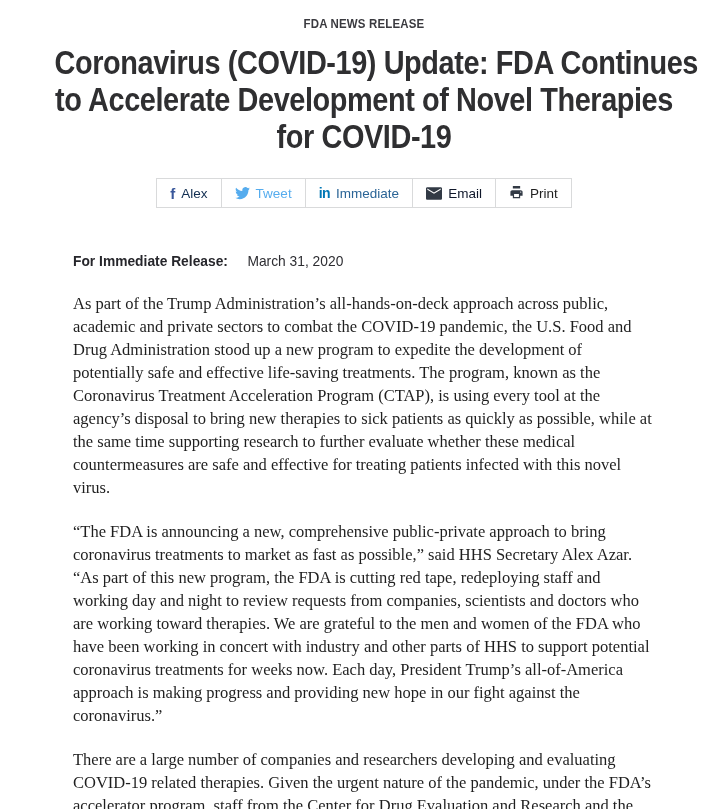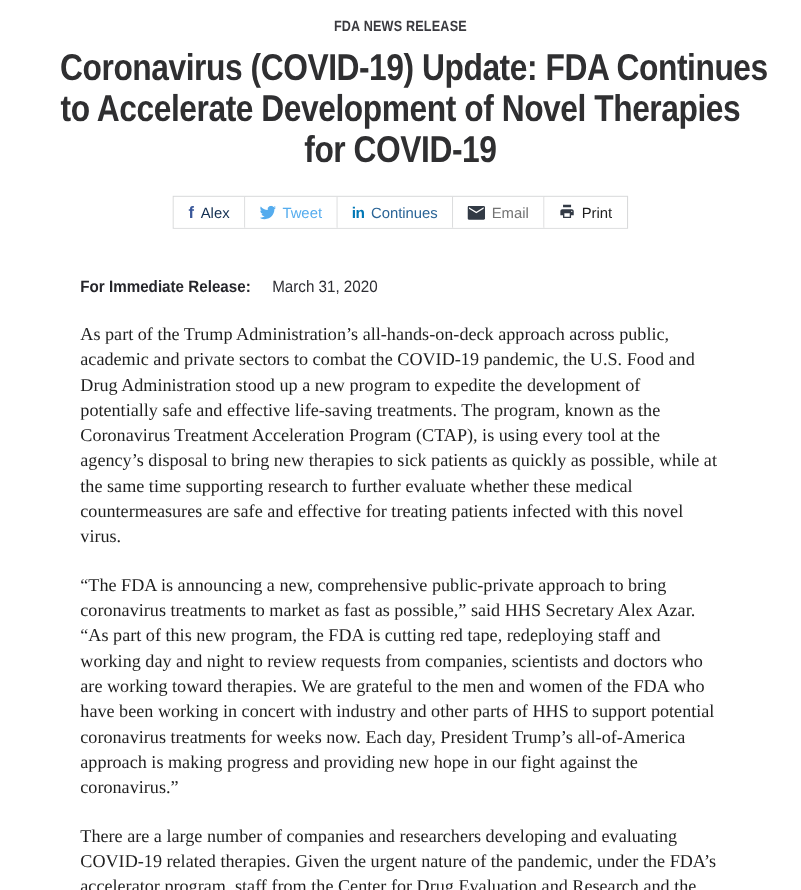--- a/index.html
+++ b/index.html
@@ -69,21 +69,21 @@
     font-weight: 700;
     font-size: 15px;
     line-height: 1;
     font-family: "Liberation Sans", sans-serif;
   }
   .fb-f   { color: #39579a; }
   .li-in  { color: #0077b5; font-size: 14px; letter-spacing: -0.5px; text-align: center; }
   .lbl-share    { color: #112e51; }
   .lbl-tweet    { color: #55acee; }
   .lbl-linkedin { color: #2a6496; }
-  .lbl-email    { color: #737373; }
+  .lbl-email    { color: #0f172a; }
   .lbl-print    { color: #1f1f1f; }
 
   
   .release-row {
     margin: 44px 0 0 73px;
     font-size: 15px;
     color: #26262b;
     transform: scaleX(0.92);
     transform-origin: 0 0;
     white-space: nowrap;
@@ -124,21 +124,21 @@
       <span>
         <svg width="15" height="13" viewBox="0 0 24 21" fill="#55acee">
           <path d="M23.95 2.57a10 10 0 01-2.82.77A4.96 4.96 0 0023.29.62a9.99 9.99 0 01-3.12 1.19A4.92 4.92 0 0011.78 6.3C7.69 6.1 4.07 4.13 1.64 1.16a4.82 4.82 0 00-.67 2.48c0 1.71.87 3.21 2.19 4.1a4.9 4.9 0 01-2.23-.62v.06a4.92 4.92 0 003.95 4.83 5 5 0 01-2.21.08 4.94 4.94 0 004.6 3.42A9.87 9.87 0 011.17 17.6c-.39 0-.78-.02-1.17-.07a14 14 0 007.56 2.21c9.05 0 14-7.5 14-13.99 0-.21 0-.42-.02-.63a9.94 9.94 0 002.41-2.55z"></path>
         </svg>
       </span>
       <span class="lbl-tweet">Tweet</span>
     </button>
 
     <button class="share-btn">
       <span class="txt-icon li-in">in</span>
-      <span class="lbl-linkedin">Continues</span>
+      <span class="lbl-linkedin">Immediate</span>
     </button>
 
     <button class="share-btn">
       <span>
         <svg width="16" height="13" viewBox="0 0 24 19" fill="#323a45">
           <path d="M22 0H2C.9 0 0 .9 0 2v15c0 1.1.9 2 2 2h20c1.1 0 2-.9 2-2V2c0-1.1-.9-2-2-2zm0 4l-10 6L2 4V2l10 6 10-6v2z"></path>
         </svg>
       </span>
       <span class="lbl-email">Email</span>
     </button>

